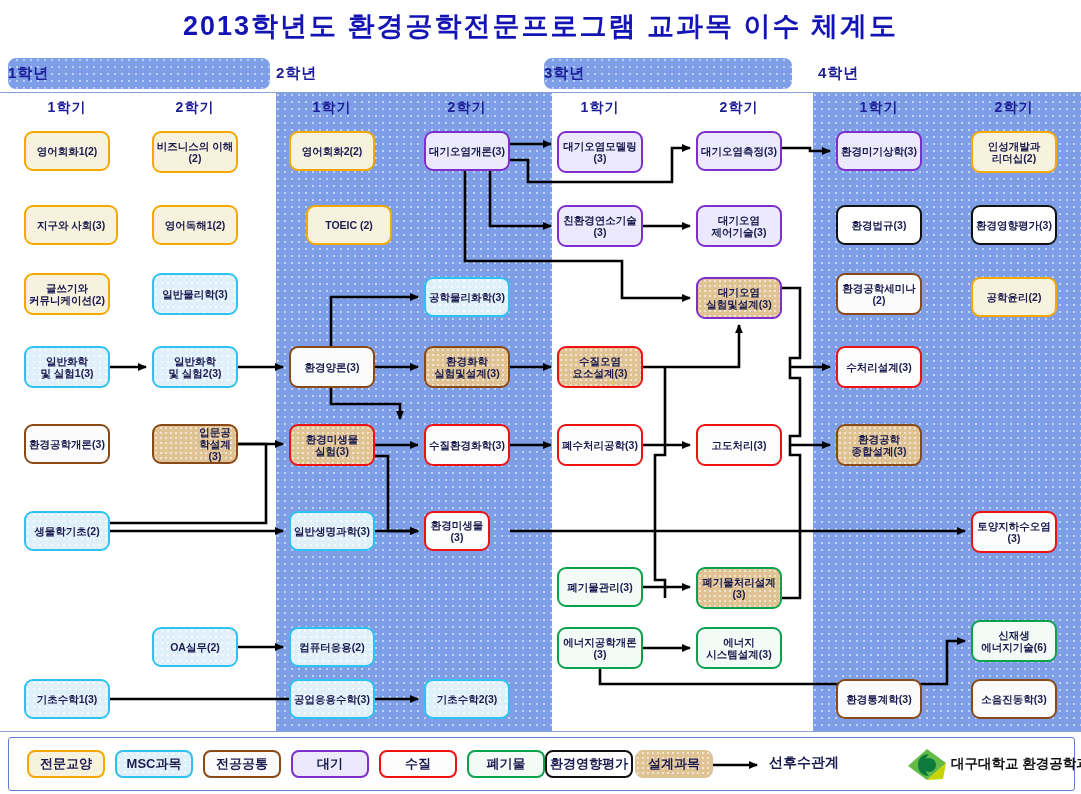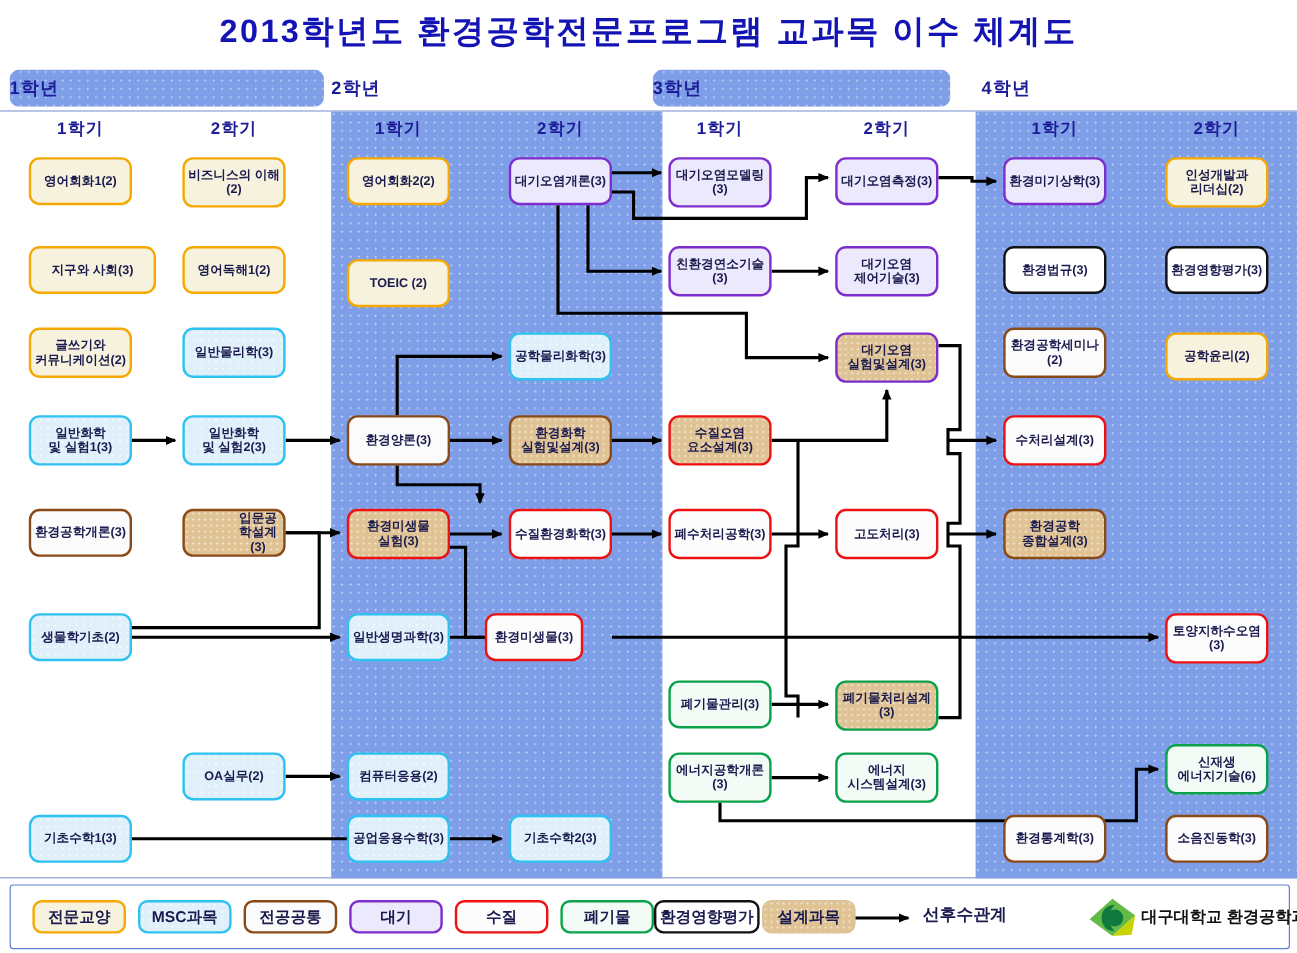--- a/index.html
+++ b/index.html
@@ -250,50 +250,50 @@
       <div class="lg-box c-msc" style="left: 106px; width: 78px;">MSC과목</div>
       <div class="lg-box c-common" style="left: 194px; width: 78px;">전공공통</div>
       <div class="lg-box c-air" style="left: 282px; width: 78px;">대기</div>
       <div class="lg-box c-water" style="left: 370px; width: 78px;">수질</div>
       <div class="lg-box c-waste" style="left: 458px; width: 78px;">폐기물</div>
       <div class="lg-box c-eia" style="left: 536px; width: 88px;">환경영향평가</div>
       <div class="lg-box c-common design" style="border: 1px solid rgb(217, 196, 154); left: 626px; width: 78px;">설계과목</div>
     </div>
 
 <div class="box c-gyoyang" style="left: 24px; top: 131px; width: 86px; height: 40px;">영어회화1(2)</div>
-    <div class="box c-gyoyang" style="left: 24px; top: 205px; width: 106px; height: 40px;">지구와 사회(3)</div>
+    <div class="box c-gyoyang" style="left: 24px; top: 205px; width: 94px; height: 40px;">지구와 사회(3)</div>
     <div class="box c-gyoyang" style="left: 24px; top: 273px; width: 86px; height: 42px;">글쓰기와
 커뮤니케이션(2)</div>
     <div class="box c-msc" style="left: 24px; top: 346px; width: 86px; height: 42px;">일반화학
 및 실험1(3)</div>
     <div class="box c-common" style="left: 24px; top: 424px; width: 86px; height: 40px;">환경공학개론(3)</div>
     <div class="box c-msc" style="left: 24px; top: 511px; width: 86px; height: 40px;">생물학기초(2)</div>
     <div class="box c-msc" style="left: 24px; top: 679px; width: 86px; height: 40px;">기초수학1(3)</div>
     <div class="box c-gyoyang" style="left: 152px; top: 131px; width: 86px; height: 42px;">비즈니스의 이해
 (2)</div>
     <div class="box c-gyoyang" style="left: 152px; top: 205px; width: 86px; height: 40px;">영어독해1(2)</div>
     <div class="box c-msc" style="left: 152px; top: 273px; width: 86px; height: 42px;">일반물리학(3)</div>
     <div class="box c-msc" style="left: 152px; top: 346px; width: 86px; height: 42px;">일반화학
 및 실험2(3)</div>
     <div class="box c-common design" style="left: 152px; top: 424px; width: 86px; height: 40px; padding-left: 42px;">입문공학설계(3)</div>
     <div class="box c-msc" style="left: 152px; top: 627px; width: 86px; height: 40px;">OA실무(2)</div>
     <div class="box c-gyoyang" style="left: 289px; top: 131px; width: 86px; height: 40px;">영어회화2(2)</div>
-    <div class="box c-gyoyang" style="left: 289px; top: 205px; width: 86px; height: 40px; margin-top: 11px;">TOEIC (2)</div>
+    <div class="box c-gyoyang" style="left: 306px; top: 205px; width: 86px; height: 40px;">TOEIC (2)</div>
     <div class="box c-common" style="left: 289px; top: 346px; width: 86px; height: 42px;">환경양론(3)</div>
     <div class="box c-water design" style="left: 289px; top: 424px; width: 86px; height: 42px;">환경미생물
 실험(3)</div>
     <div class="box c-msc" style="left: 289px; top: 511px; width: 86px; height: 40px;">일반생명과학(3)</div>
     <div class="box c-msc" style="left: 289px; top: 627px; width: 86px; height: 40px;">컴퓨터응용(2)</div>
     <div class="box c-msc" style="left: 289px; top: 679px; width: 86px; height: 40px;">공업응용수학(3)</div>
     <div class="box c-air" style="left: 424px; top: 131px; width: 86px; height: 40px;">대기오염개론(3)</div>
     <div class="box c-msc" style="left: 424px; top: 277px; width: 86px; height: 40px;">공학물리화학(3)</div>
     <div class="box c-common design" style="left: 424px; top: 346px; width: 86px; height: 42px;">환경화학
 실험및설계(3)</div>
     <div class="box c-water" style="left: 424px; top: 424px; width: 86px; height: 42px;">수질환경화학(3)</div>
-    <div class="box c-water" style="left: 404px; top: 511px; width: 82px; height: 40px;">환경미생물(3)</div>
+    <div class="box c-water" style="left: 424px; top: 511px; width: 66px; height: 40px;">환경미생물(3)</div>
     <div class="box c-msc" style="left: 424px; top: 679px; width: 86px; height: 40px;">기초수학2(3)</div>
     <div class="box c-air" style="left: 557px; top: 131px; width: 86px; height: 42px;">대기오염모델링
 (3)</div>
     <div class="box c-air" style="left: 557px; top: 205px; width: 86px; height: 42px;">친환경연소기술
 (3)</div>
     <div class="box c-water design" style="left: 557px; top: 346px; width: 86px; height: 42px;">수질오염
 요소설계(3)</div>
     <div class="box c-water" style="left: 557px; top: 424px; width: 86px; height: 42px;">폐수처리공학(3)</div>
     <div class="box c-waste" style="left: 557px; top: 567px; width: 86px; height: 40px;">폐기물관리(3)</div>
     <div class="box c-waste" style="left: 557px; top: 627px; width: 86px; height: 42px;">에너지공학개론

